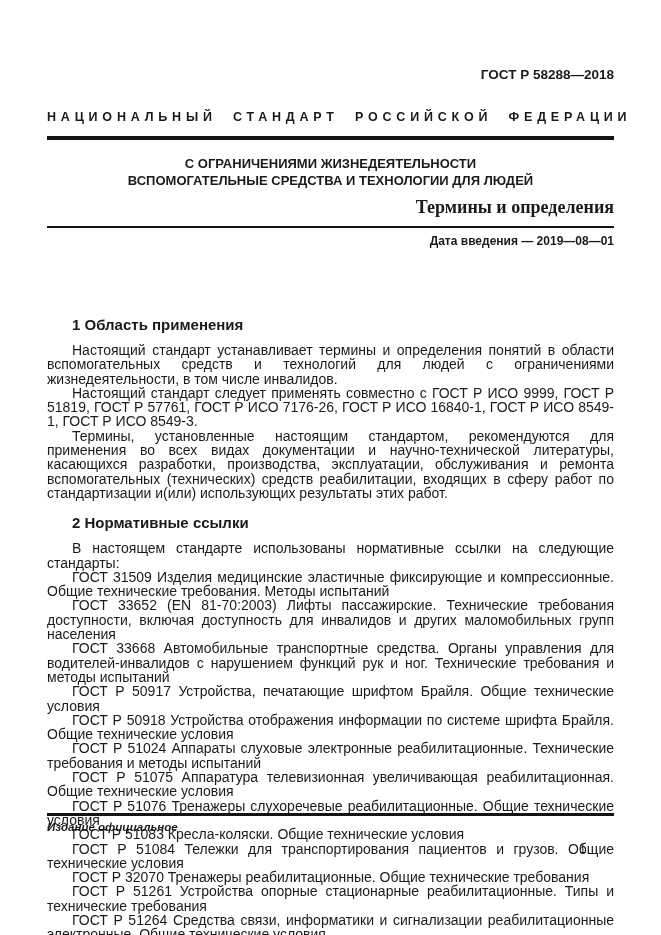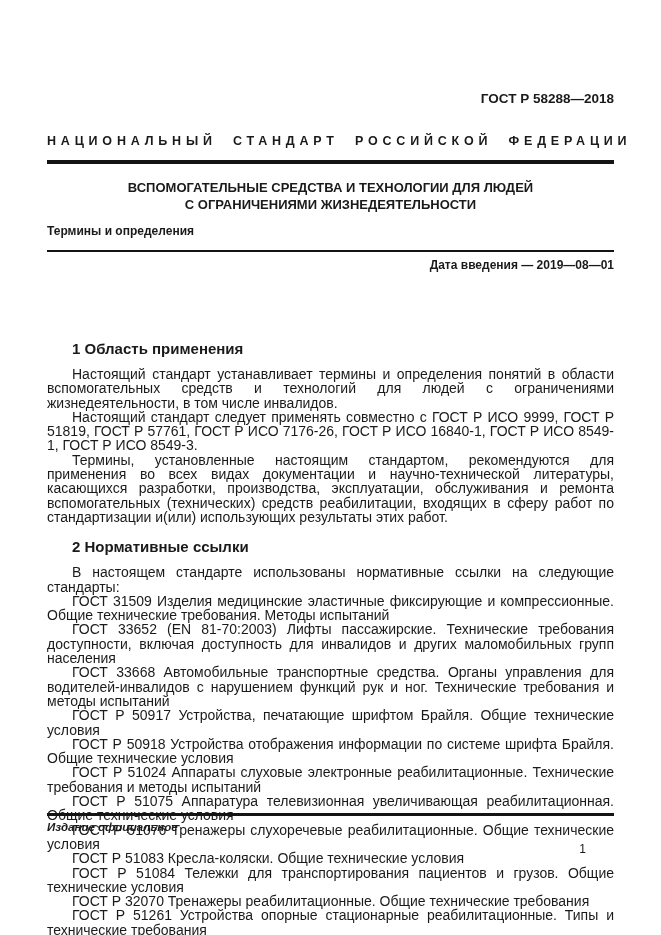--- a/index.html
+++ b/index.html
@@ -14,21 +14,21 @@
     box-shadow: 0 0 4px rgba(0,0,0,.25);
     overflow: hidden;
   }
   .content {
     position: absolute;
     left: 47px;
     top: 0;
     width: 567px;
   }
   .doc-number {
-    padding-top: 91px;
+    padding-top: 67px;
     text-align: right;
     font-weight: bold;
     font-size: 13.5px;
     line-height: 16px;
   }
   .fed-line {
     margin-top: 27px;
     font-weight: bold;
     font-size: 12.5px;
     letter-spacing: 4.8px;
@@ -43,24 +43,25 @@
   }
   .title-ru {
     margin-top: 15px;
     text-align: center;
     font-weight: bold;
     font-size: 13px;
     line-height: 17px;
   }
   .subtitle-ru {
     margin-top: 11px;
-    text-align: left;
+    text-align: right;
     font-weight: bold;
-    font-size: 12px;
+    font-size: 18px;
     line-height: 15px;
+    font-family: Liberation Serif, serif;
   }
   .subtitle-en {
     margin-top: 10px;
     text-align: center;
     font-size: 11px;
     line-height: 13px;
     color: #2a2a2a;
   }
   .rule-thin {
     margin-top: 11px;
@@ -119,22 +120,22 @@
 <div class="page">
   <div class="content">
 
     <div class="doc-number">ГОСТ Р 58288—2018</div>
 
     <div class="fed-line">НАЦИОНАЛЬНЫЙ СТАНДАРТ РОССИЙСКОЙ ФЕДЕРАЦИИ</div>
 
     <div class="rule-thick"></div>
 
     <div class="title-ru">
+      <div>С ОГРАНИЧЕНИЯМИ ЖИЗНЕДЕЯТЕЛЬНОСТИ</div>
       <div>ВСПОМОГАТЕЛЬНЫЕ СРЕДСТВА И ТЕХНОЛОГИИ ДЛЯ ЛЮДЕЙ</div>
-      <div>С ОГРАНИЧЕНИЯМИ ЖИЗНЕДЕЯТЕЛЬНОСТИ</div>
     </div>
 
     <div class="subtitle-ru">Термины и определения</div>
 
 
     <div class="rule-thin"></div>
 
     <div class="date-line">Дата введения — 2019—08—01</div>
 
     <div class="body-text">

